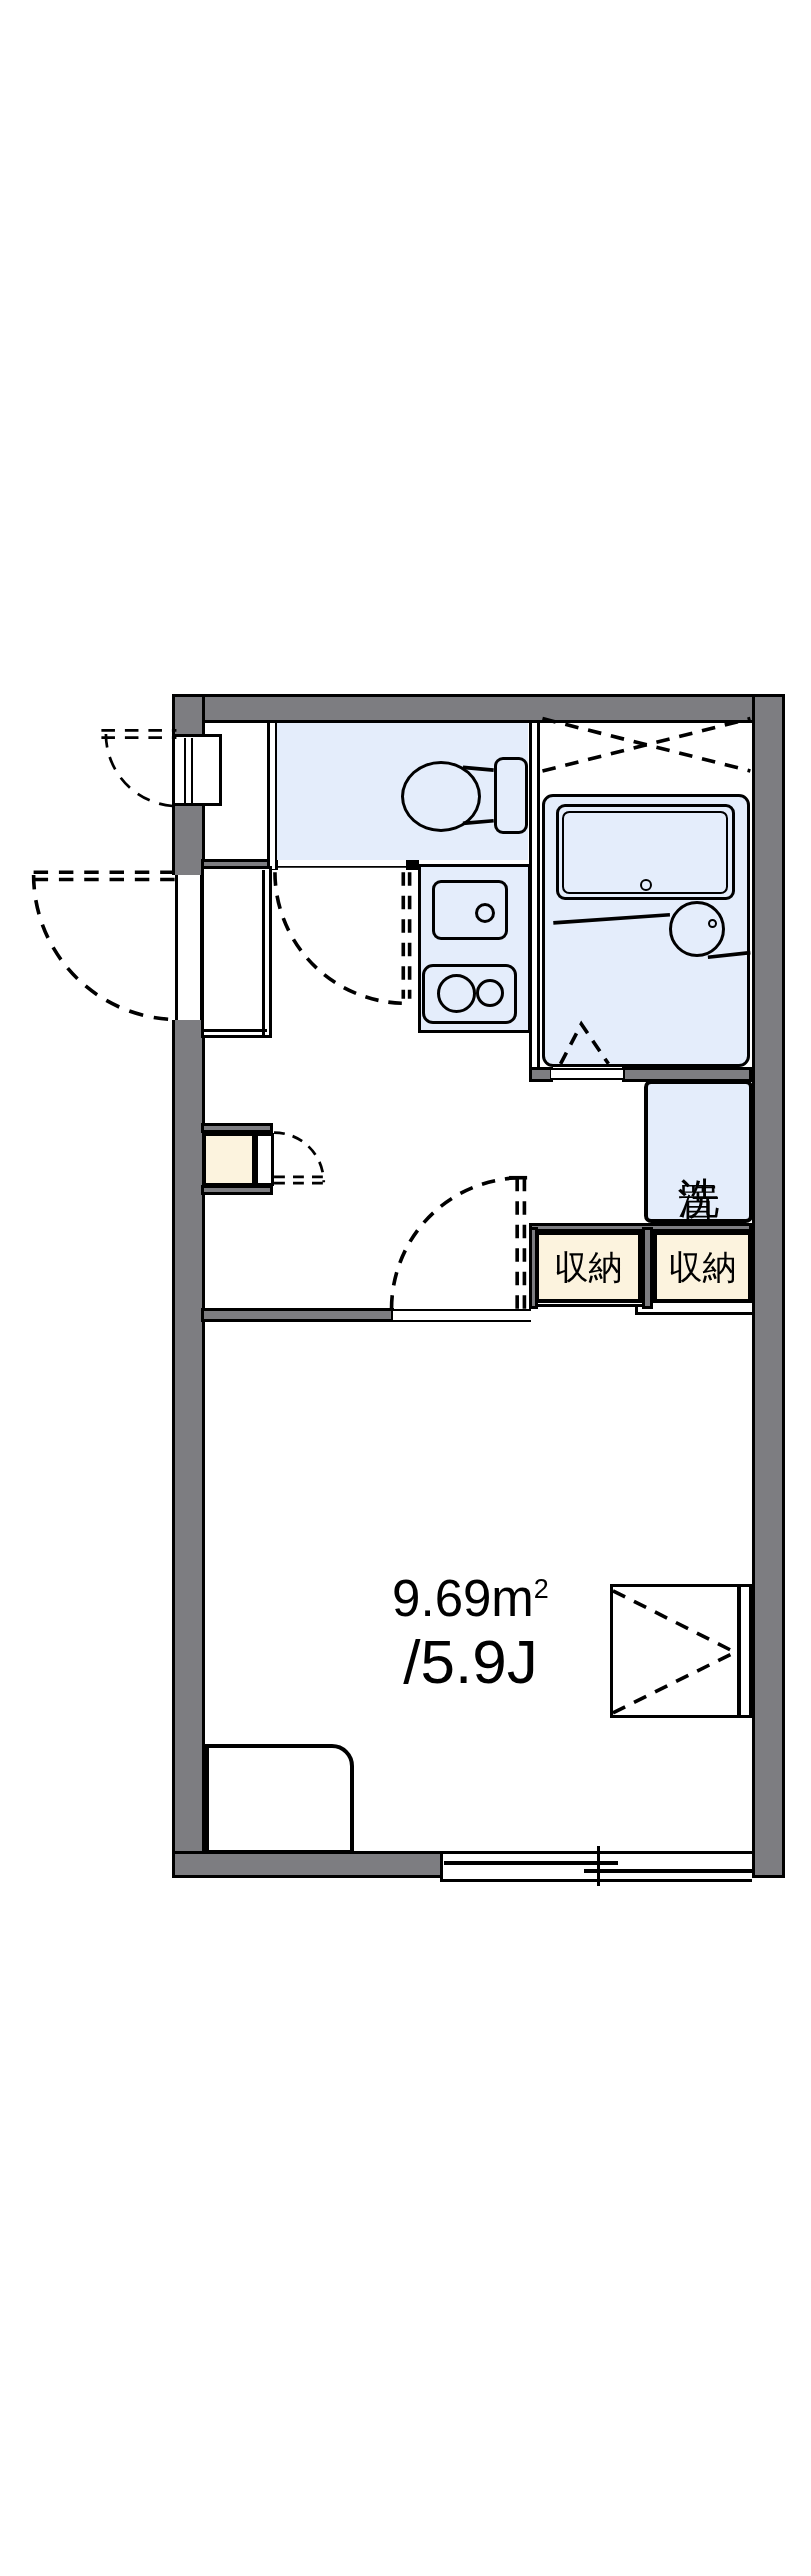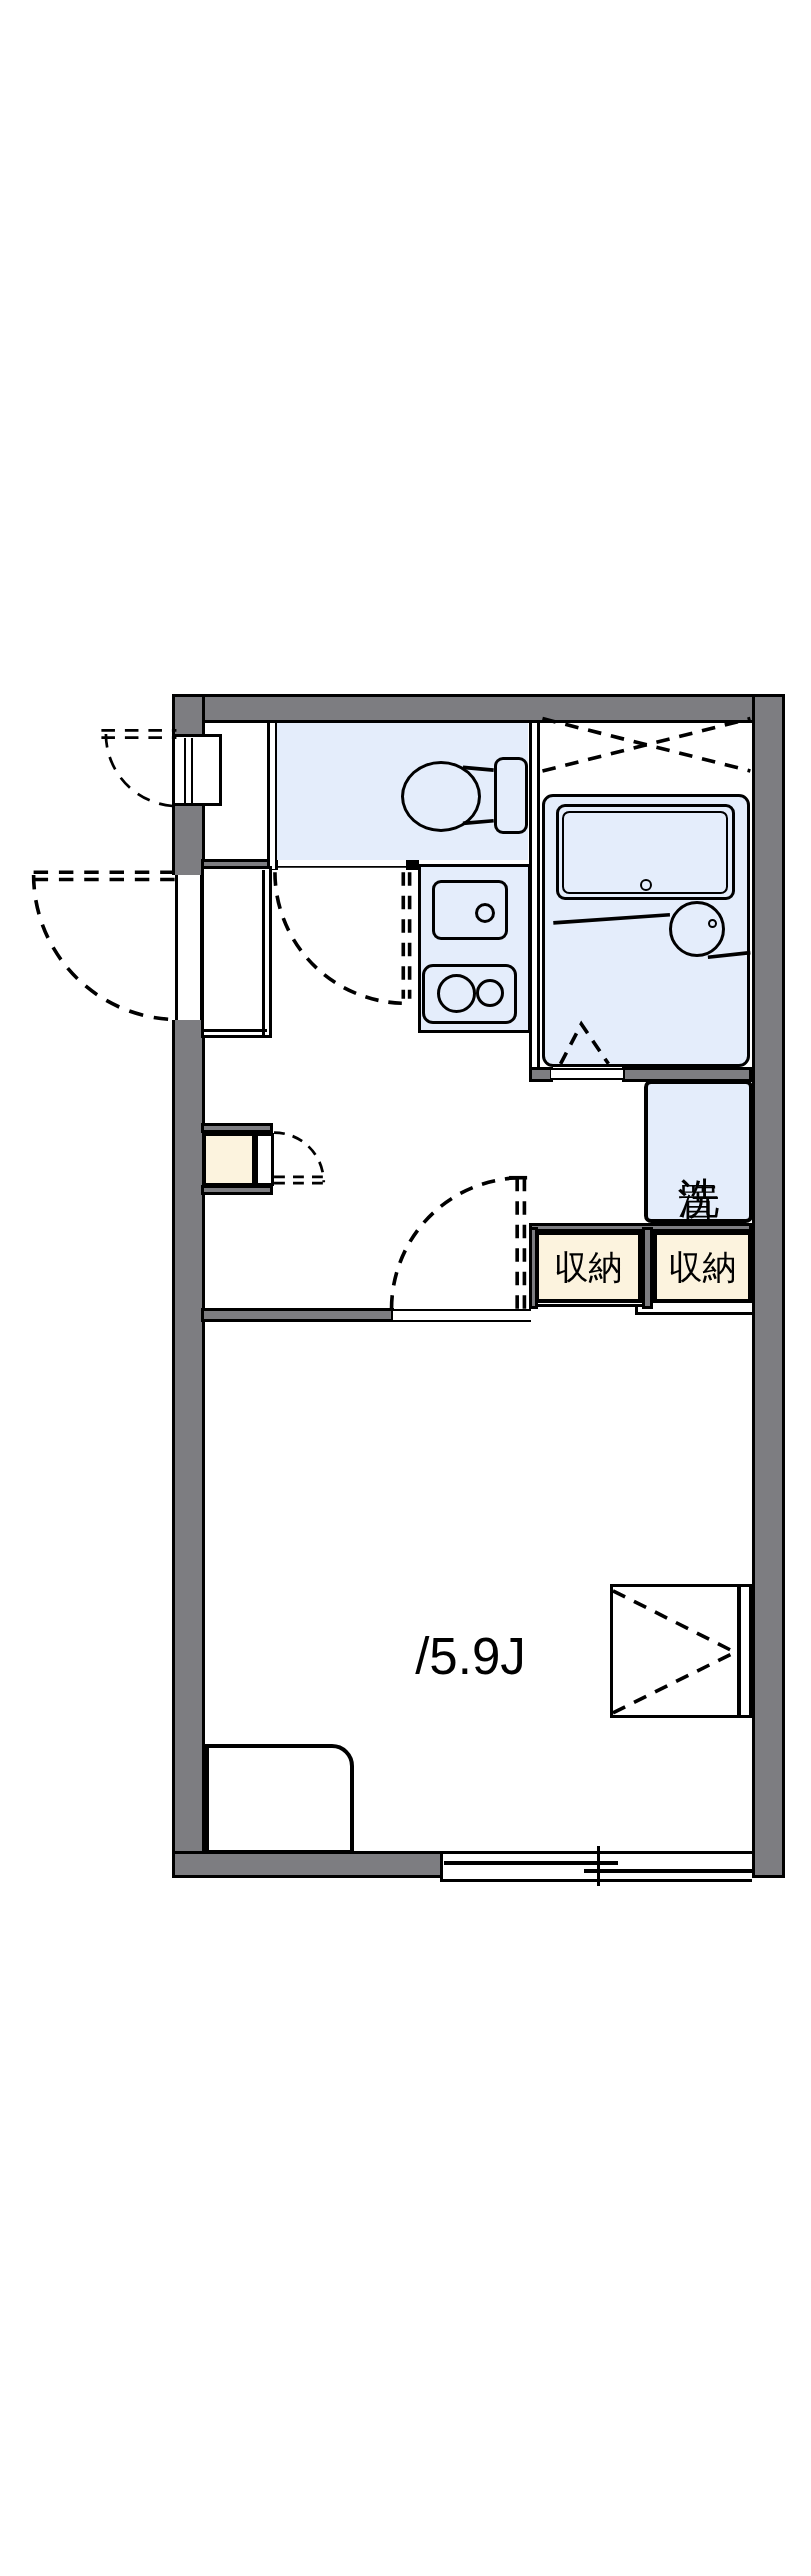--- a/index.html
+++ b/index.html
@@ -89,21 +89,24 @@
 
   <div class="abs box" style="left:610px;top:1584px;width:142px;height:134px;background:#fff;"></div>
   <div class="abs blk" style="left:737px;top:1587px;width:3.6px;height:130px;"></div>
   <div class="abs" style="left:205px;top:1744px;width:149px;height:110px;background:#fff;border:4.5px solid #000;border-top-right-radius:22px;"></div>
 
   <div class="abs" style="left:440px;top:1851px;width:312px;height:31px;background:#fff;border-top:3.6px solid #000;border-bottom:3.6px solid #000;border-left:3.6px solid #000;"></div>
   <div class="abs blk" style="left:444px;top:1861px;width:174px;height:3.6px;"></div>
   <div class="abs blk" style="left:584px;top:1869px;width:168px;height:3.6px;"></div>
   <div class="abs blk" style="left:597px;top:1846px;width:2.7px;height:40px;"></div>
 
-  <div class="abs label" style="left:362px;top:1631px;width:217px;text-align:center;font-size:51px;">/5.9J</div>
+  <div class="abs label" style="left:362px;top:1573px;width:217px;text-align:center;font-size:51px;">
+    <span>9.69m</span><sup style="font-size:27px;">2</sup>
+  </div>
+  <div class="abs label" style="left:362px;top:1631px;width:217px;text-align:center;font-size:62px;">/5.9J</div>
 
   <svg width="812" height="2576" viewBox="0 0 898 2850">
     <g stroke="#000" fill="none">
 
       <g stroke-width="3" stroke-dasharray="15 11">
         <path d="M112 808 H195"></path>
           <path d="M112 816 H195"></path>
         <path d="M117 812 A80 80 0 0 0 197 892"></path>
       </g>
 

